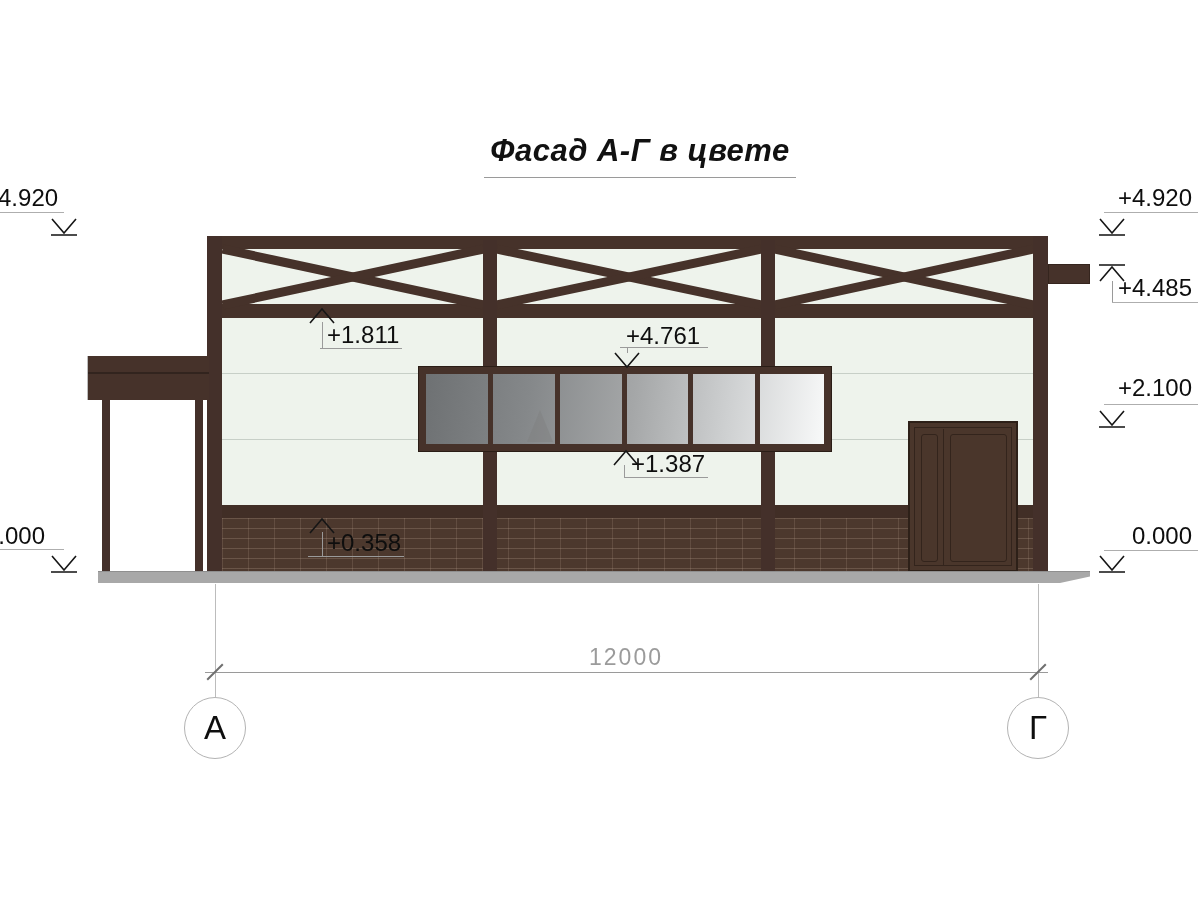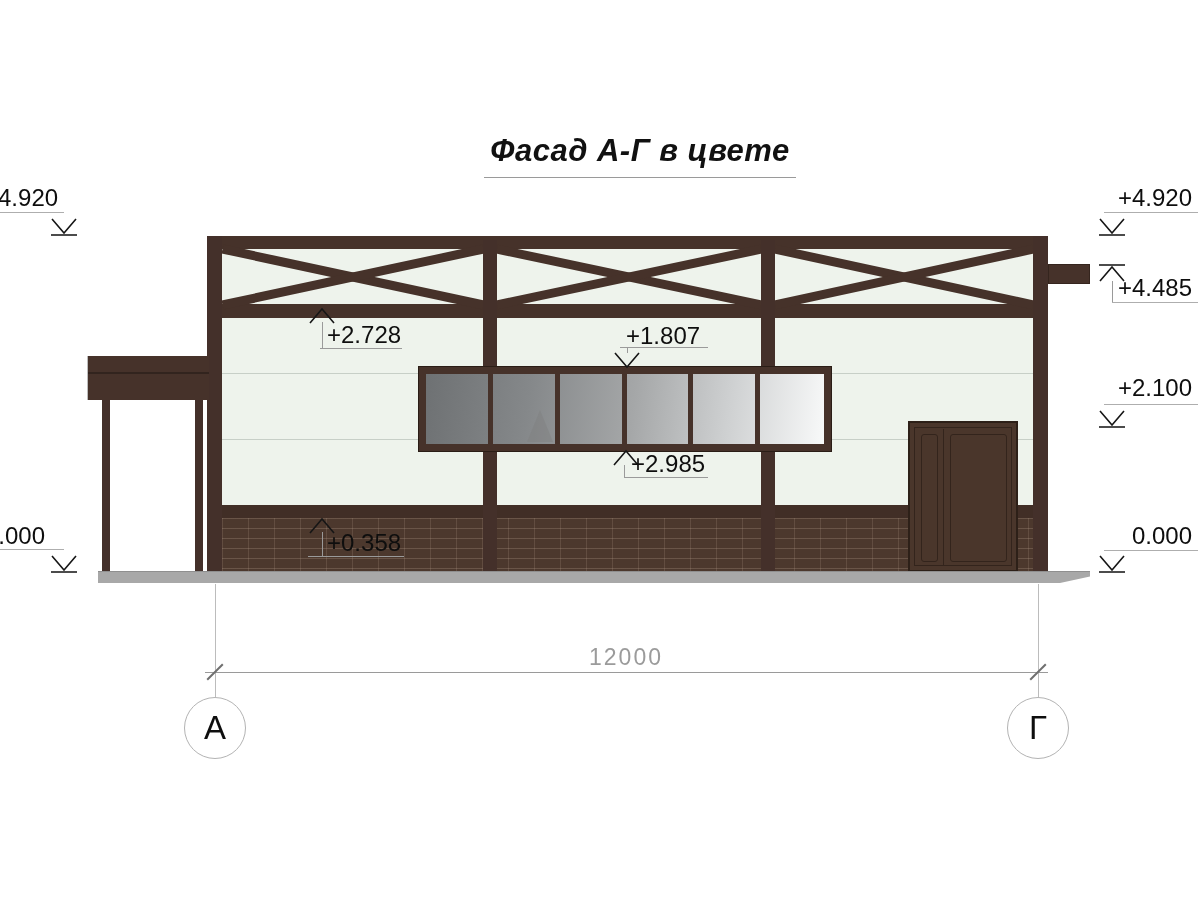--- a/index.html
+++ b/index.html
@@ -165,35 +165,35 @@
   <div class="lead" style="left:1104px;top:550px;width:94px;"></div>
   <svg class="arr" style="left:1099px;top:555px;" width="26" height="16" viewBox="0 0 26 16">
       <path d="M1 1 L13 15 L25 1"></path>
     </svg>
   <div class="bar" style="left:1099px;top:571px;"></div>
 
   <svg class="arr" style="left:309px;top:308px;" width="26" height="16" viewBox="0 0 26 16">
       <path d="M1 15 L13 1 L25 15"></path>
     </svg>
   <div class="vlead" style="left:322px;top:322px;height:26px;"></div>
-  <div class="lbl" style="left:327px;top:323px;">+2.728</div>
+  <div class="lbl" style="left:327px;top:323px;">+1.811</div>
   <div class="under" style="left:320px;top:348px;width:82px;"></div>
 
-  <div class="lbl" style="left:626px;top:324px;">+1.807</div>
+  <div class="lbl" style="left:626px;top:324px;">+4.761</div>
   <div class="under" style="left:620px;top:347px;width:88px;"></div>
   <div class="vlead" style="left:627px;top:347px;height:6px;"></div>
   <svg class="arr" style="left:614px;top:352px;" width="26" height="16" viewBox="0 0 26 16">
       <path d="M1 1 L13 15 L25 1"></path>
     </svg>
 
   <svg class="arr" style="left:613px;top:450px;" width="26" height="16" viewBox="0 0 26 16">
       <path d="M1 15 L13 1 L25 15"></path>
     </svg>
   <div class="vlead" style="left:624px;top:465px;height:12px;"></div>
-  <div class="lbl" style="left:631px;top:452px;">+2.985</div>
+  <div class="lbl" style="left:631px;top:452px;">+1.387</div>
   <div class="under" style="left:624px;top:477px;width:84px;"></div>
 
   <svg class="arr" style="left:309px;top:518px;" width="26" height="16" viewBox="0 0 26 16">
       <path d="M1 15 L13 1 L25 15"></path>
     </svg>
   <div class="vlead" style="left:322px;top:532px;height:24px;"></div>
   <div class="lbl" style="left:327px;top:531px;">+0.358</div>
   <div class="under" style="left:308px;top:556px;width:96px;"></div>
 
   <div class="axisline" style="left:215px;top:584px;height:113px;"></div>

